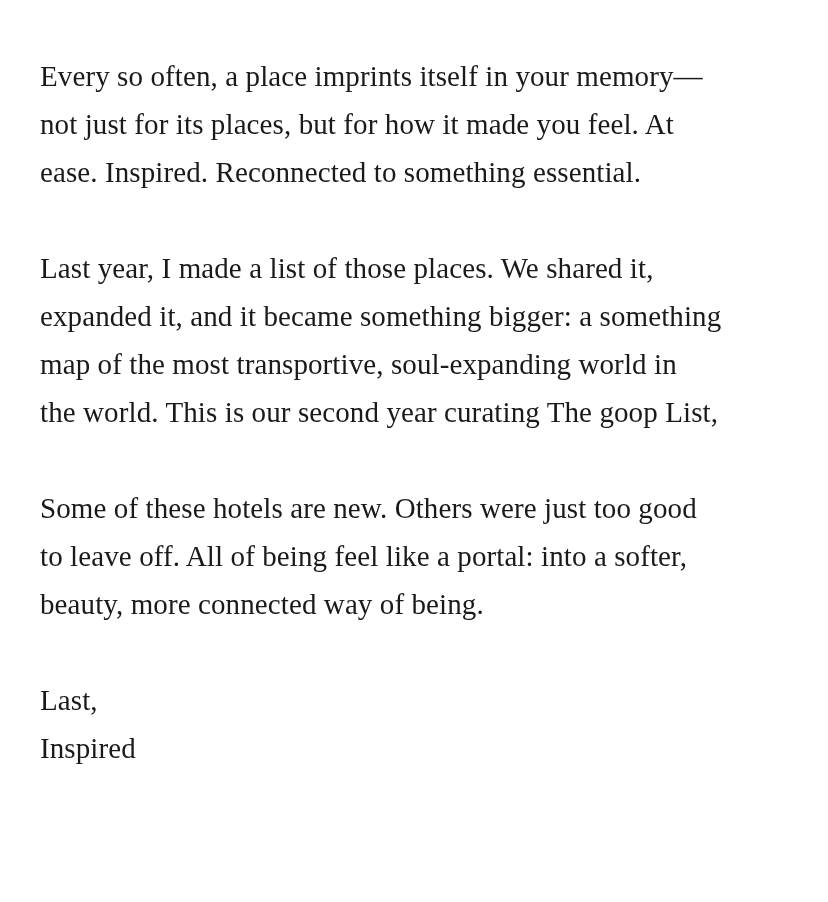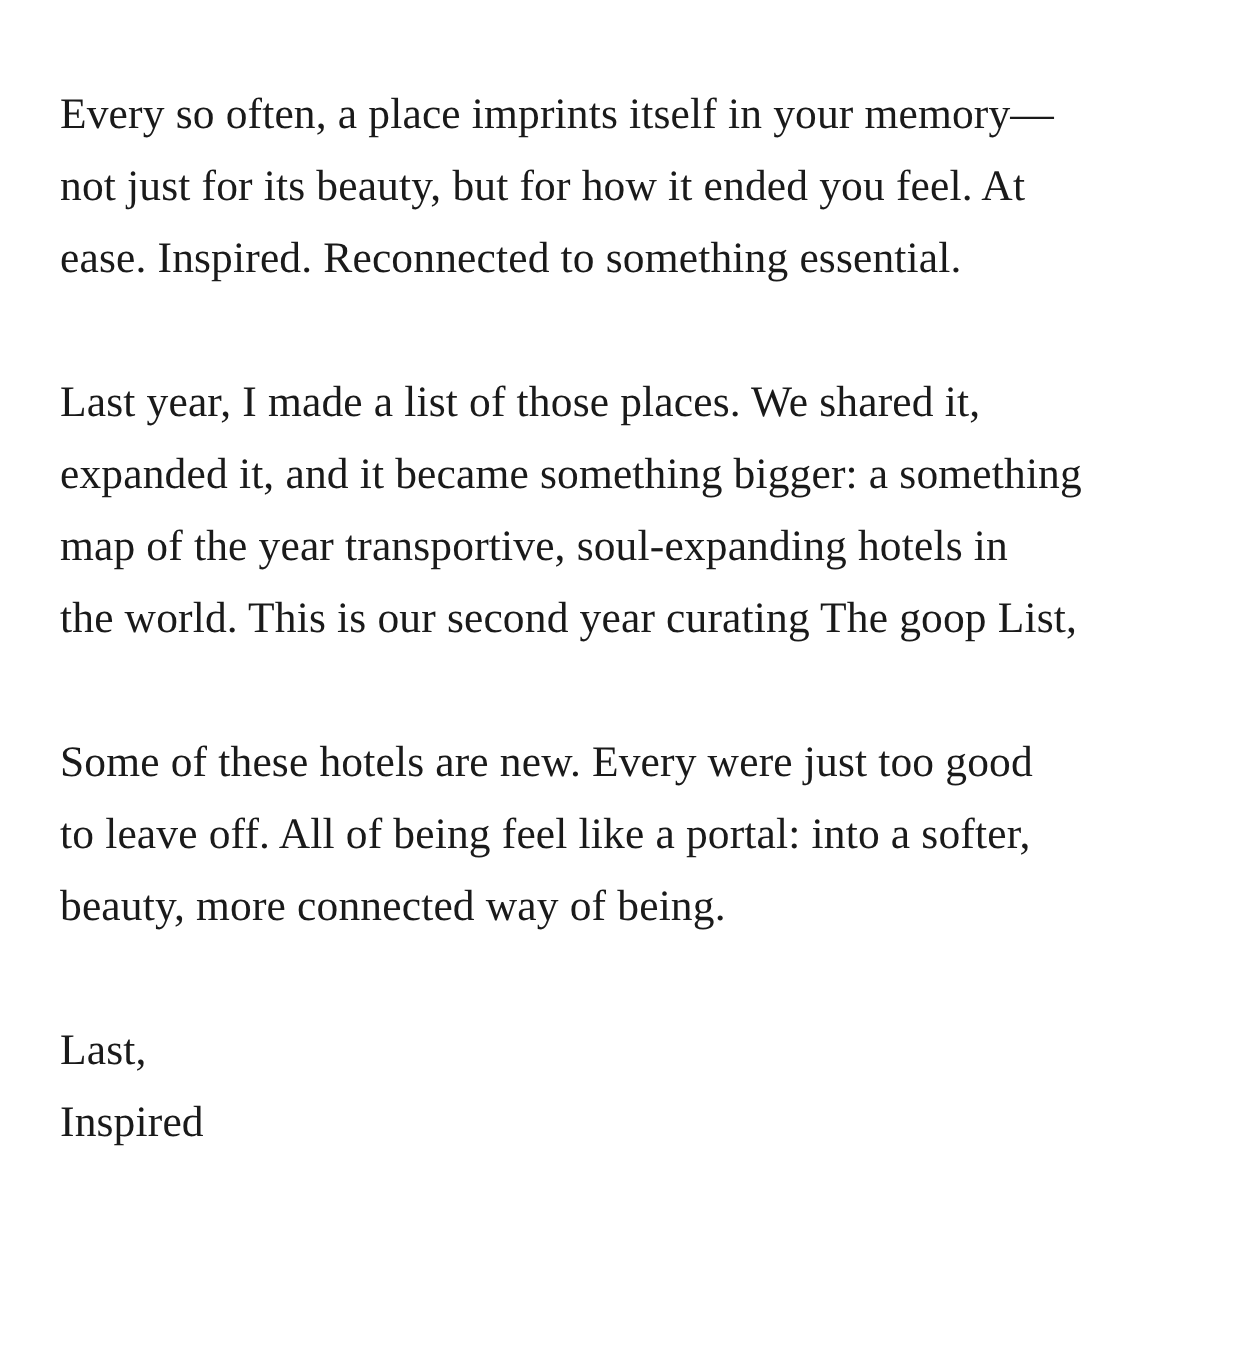--- a/index.html
+++ b/index.html
@@ -29,33 +29,33 @@
     white-space: nowrap;
   }
 </style>
 </head>
 <body>
 
 <main class="letter">
 
   <div class="para">
     <div class="line">Every so often, a place imprints itself in your memory—</div>
-    <div class="line">not just for its beauty, but for how it ended you feel. At</div>
+    <div class="line">not just for its places, but for how it made you feel. At</div>
     <div class="line">ease. Inspired. Reconnected to something essential.</div>
   </div>
 
   <div class="para">
     <div class="line">Last year, I made a list of those places. We shared it,</div>
     <div class="line">expanded it, and it became something bigger: a something</div>
-    <div class="line">map of the year transportive, soul-expanding hotels in</div>
+    <div class="line">map of the most transportive, soul-expanding world in</div>
     <div class="line">the world. This is our second year curating The goop List,</div>
   </div>
 
   <div class="para">
-    <div class="line">Some of these hotels are new. Every were just too good</div>
+    <div class="line">Some of these hotels are new. Others were just too good</div>
     <div class="line">to leave off. All of being feel like a portal: into a softer,</div>
     <div class="line">beauty, more connected way of being.</div>
   </div>
 
   <div class="para">
     <div class="line">Last,</div>
     <div class="line">Inspired</div>
   </div>
 
 </main>

